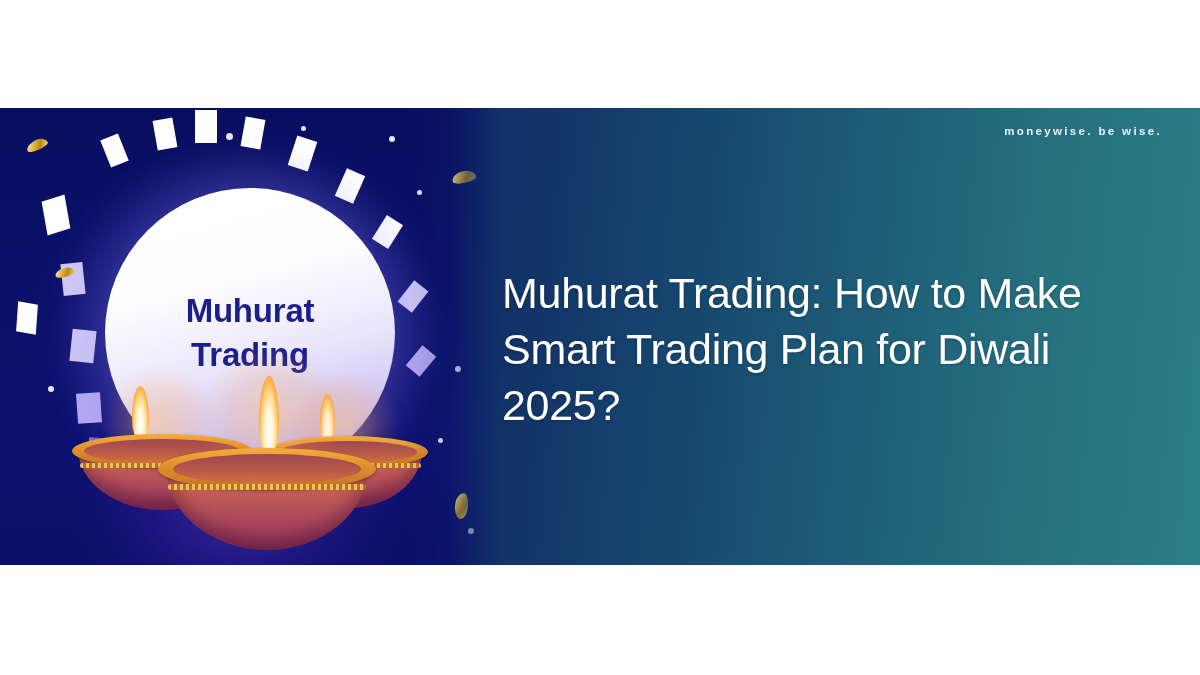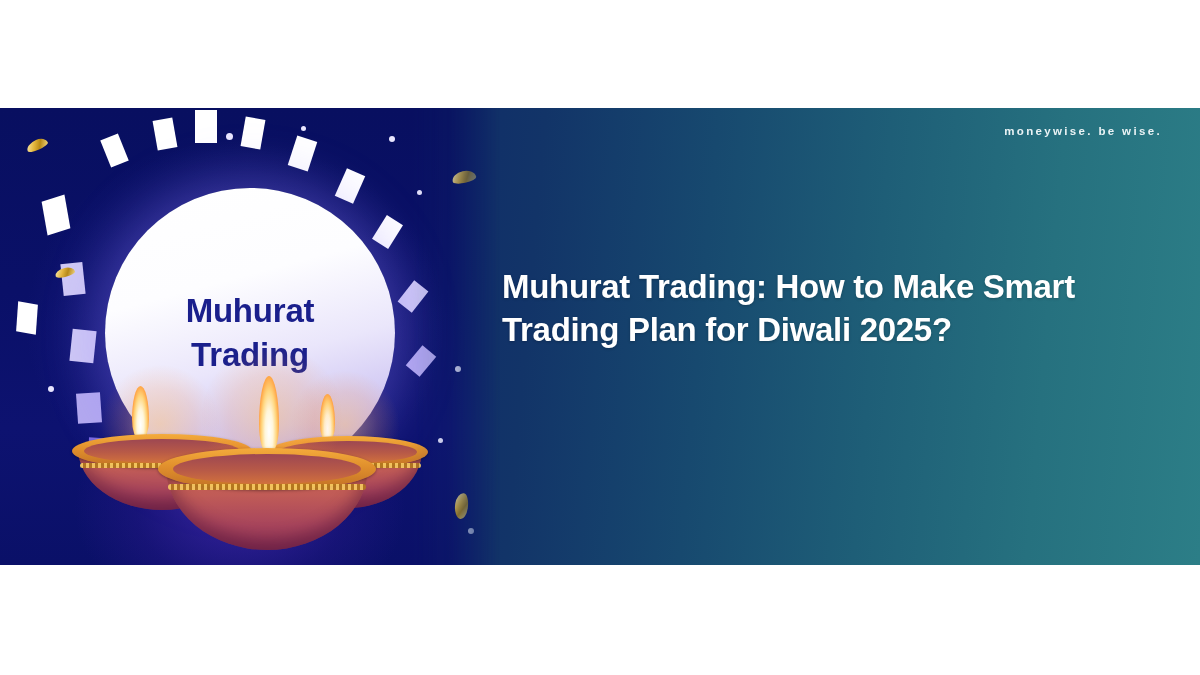--- a/index.html
+++ b/index.html
@@ -128,22 +128,22 @@
     border-radius:50%;
     background:radial-gradient(circle, rgba(255,190,110,.45) 0%, rgba(255,150,60,.16) 42%, rgba(255,140,60,0) 70%);
   }
 
   
   .headline {
     position:absolute;
     left:502px; top:158px;
     width:672px;
     color:#ffffff;
-    font-size:33px;
-    font-weight:700;
+    font-size:43px;
+    font-weight:400;
     line-height:1.30;
     letter-spacing:-.3px;
     text-shadow:0 1px 3px rgba(0,0,0,.22);
   }
 
   
   .logo {
     position:absolute;
     right:36px; top:12px;
     display:flex;

